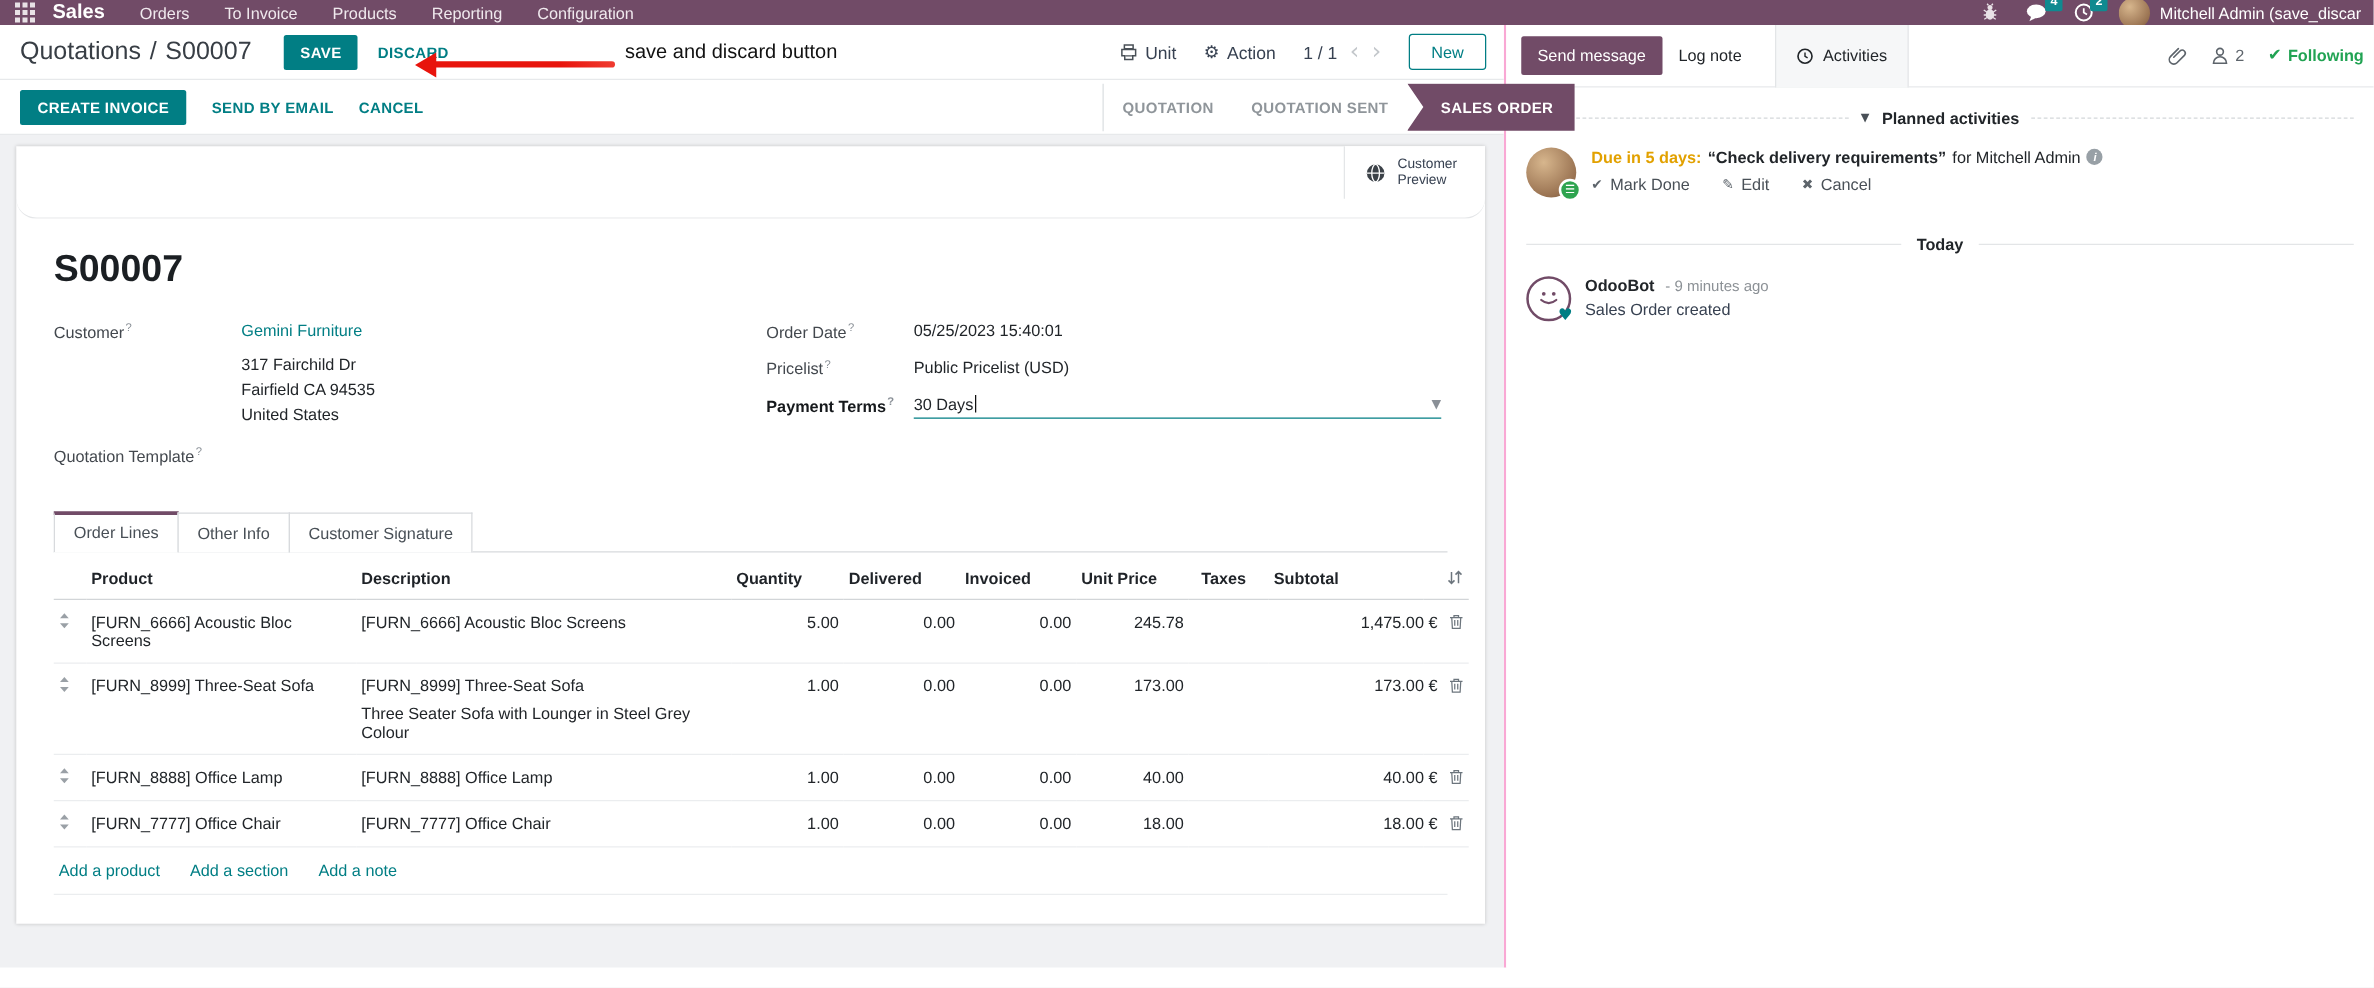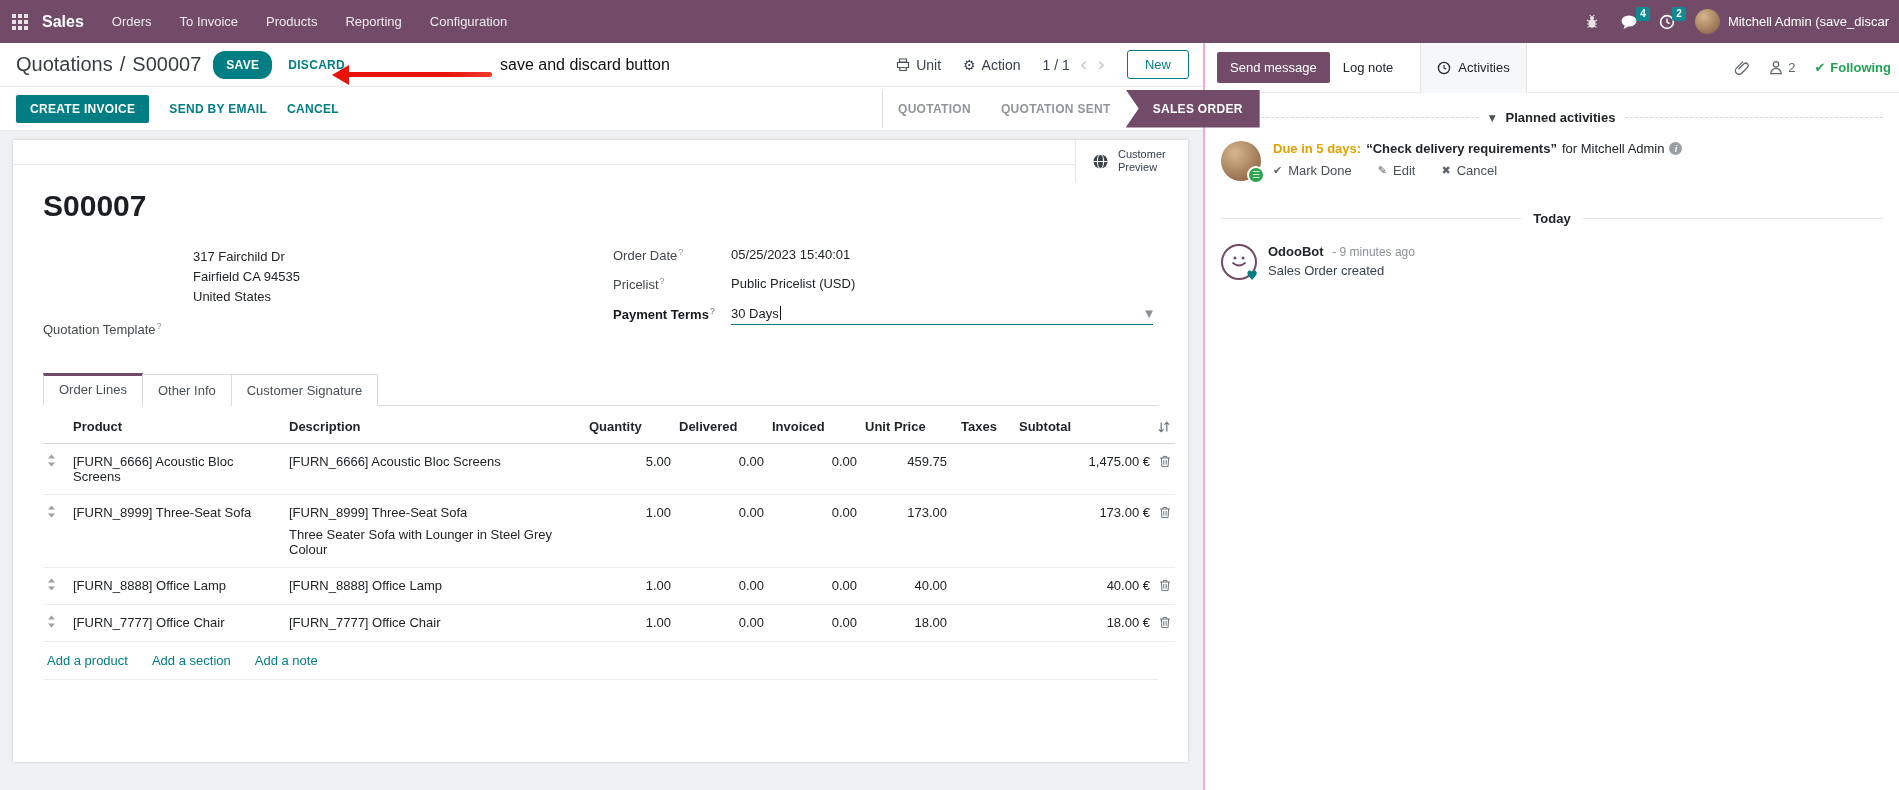--- a/index.html
+++ b/index.html
@@ -1,21 +1,21 @@
 <!DOCTYPE html>
 <html><head>
 <meta charset="utf-8">
 <style>
   * { box-sizing: border-box; margin: 0; padding: 0; }
   html,body { width:1899px; height:790px; overflow:hidden; }
   body { font-family:"Liberation Sans",sans-serif; background:#fff; color:#24292e; }
   .glyph { font-family:"DejaVu Sans",sans-serif; }
 
   
-  .navbar { height:43px; background:#714B67; display:flex; align-items:center; color:#fff; padding:0 10px 0 12px;justify-content:flex-end; }
+  .navbar { height:20px; background:#714B67; display:flex; align-items:center; color:#fff; padding:0 10px 0 12px;justify-content:flex-end; }
   .apps-grid { display:grid; grid-template-columns:repeat(3,4px); grid-gap:2px; margin-right:14px; cursor:pointer; }
   .apps-grid span { width:4px; height:4px; background:#e8e2e6; }
   .nav-app { font-size:16px; font-weight:700; margin-right:28px; cursor:pointer; }
   .nav-menu { display:flex; gap:28px; font-size:13px; color:#f0e9ee; }
   .nav-menu span { cursor:pointer; }
   .nav-right { margin-left:auto; display:flex; align-items:center; gap:20px; }
   .nav-ico { position:relative; display:inline-flex; cursor:pointer; }
   .badge { position:absolute; top:-7px; right:-11px; background:#0f8a90; color:#fff; font-size:10px; font-weight:700; padding:1px 4px; border-radius:2px; line-height:1.2; }
   .nav-user { display:flex; align-items:center; gap:8px; cursor:pointer; max-width:215px; overflow:hidden; }
   .avatar-sm { width:25px; height:25px; border-radius:50%; background:radial-gradient(circle at 35% 30%, #d7b68d, #9a7352 70%, #6e4f37); flex:0 0 auto; }
@@ -23,21 +23,21 @@
 
   
   .split { display:flex; height:754px; }
   .left-pane { width:1205px; border-right:2px solid #f9a8d4; display:flex; flex-direction:column; background:#fff; }
   .right-pane { flex:1; background:#fff; display:flex; flex-direction:column; }
 
   
   .bc-row { height:44px; border-bottom:1px solid #e7e9eb; display:flex; align-items:center; padding:0 14px 0 16px; position:relative; background:#fff; }
   .breadcrumb { font-size:20px; color:#383e45; display:flex; gap:7px; align-items:baseline; }
   .bc-parent { cursor:pointer; }
-  .btn-save { background:#017e84; color:#fff; font-size:12px; font-weight:700; border:none; padding:7px 13px; border-radius:12px; margin-left:12px; cursor:pointer; letter-spacing:.3px; }
+  .btn-save { background:#017e84; color:#fff; font-size:12px; font-weight:700; border:none; padding:7px 13px; border-radius:2px; margin-left:26px; cursor:pointer; letter-spacing:.3px; }
   .btn-discard { background:none; border:none; color:#017e84; font-size:12px; font-weight:700; margin-left:16px; cursor:pointer; letter-spacing:.3px; }
   .annotation-arrow { position:absolute; left:332px; top:22px; width:160px; height:20px; }
   .annotation-arrow .head { position:absolute; left:0; top:0; width:0; height:0; border-top:10px solid transparent; border-bottom:10px solid transparent; border-right:17px solid #e8140c; }
   .annotation-arrow .shaft { position:absolute; left:14px; top:7px; width:146px; height:5px; background:linear-gradient(to right,#e8140c 70%,#ef3b30); border-radius:3px; }
   .annotation-text { position:absolute; left:500px; top:13px; font-size:16px; color:#111; }
   .cp-right { margin-left:auto; display:flex; align-items:center; gap:22px; }
   .cp-btn { display:flex; align-items:center; gap:6px; font-size:14px; color:#374151; cursor:pointer; background:none; border:none; font-family:inherit; }
   .pager { display:flex; align-items:center; gap:10px; font-size:14px; color:#374151; }
   .pager .chev { font-size:19px; color:#c3c7cb; line-height:1; cursor:pointer; }
   .btn-new { border:1px solid #017e84; color:#017e84; background:#fff; font-size:13px; padding:6px 17px; border-radius:3px; cursor:pointer; font-family:inherit; }
@@ -47,21 +47,21 @@
   .btn-primary { background:#017e84; color:#fff; border:none; font-size:12px; font-weight:700; padding:7px 14px; border-radius:2px; cursor:pointer; letter-spacing:.3px; }
   .btn-flat { background:none; border:none; color:#017e84; font-size:12px; font-weight:700; margin-left:20px; cursor:pointer; letter-spacing:.3px; }
   .statusbar { margin-left:auto; width:321px; height:38px; display:flex; align-items:stretch; border-left:1px solid #dcdfe2; }
   .step { display:flex; align-items:center; padding:0 15px; font-size:12px; font-weight:700; color:#8f959a; letter-spacing:.3px; cursor:pointer; white-space:nowrap; }
   .step.active { background:#714B67; color:#fff; padding:0 17px 0 27px; clip-path:polygon(0 0,100% 0,100% 100%,0 100%,13px 50%); }
   .chev-sep { align-self:center; }
 
   
   .content { flex:1; background:#f0f1f3; padding:9px 0 0 13px; overflow:hidden; }
   .sheet { width:1175px; height:622px; background:#fff; box-shadow:0 0 3px rgba(0,0,0,.18); position:relative; }
-  .sheet-head { height:25px; border-bottom:1px solid #e4e6e8; position:relative; }
+  .sheet-head { height:58px; border-bottom:1px solid #e4e6e8; position:relative;border-radius:16px; }
   .cp-preview { position:absolute; right:0; top:0; height:42px; border-left:1px solid #e4e6e8; display:flex; align-items:center; gap:9px; padding:0 16px; cursor:pointer; background:#fff; border-bottom:0; }
   .cp-preview .lbl { font-size:11px; line-height:1.2; color:#374151; width:54px; }
   .sheet-body { padding:0 30px; }
   .rec-title { font-size:30px; font-weight:700; color:#1b1f23; margin-top:24px; }
   .fields { display:flex; margin-top:24px; }
   .col-l { width:565px; }
   .col-r { width:540px; margin-left:5px; }
   .frow { display:grid; grid-template-columns:150px 1fr; margin-bottom:9px; font-size:13px; }
   .col-r .frow { grid-template-columns:118px 1fr; margin-bottom:13px; }
   .flabel { color:#43484e; }
@@ -260,20 +260,24 @@
               </svg>
             <span class="lbl">Customer Preview</span>
           </div>
         </div>
 
         <div class="sheet-body">
           <div class="rec-title">S00007</div>
 
           <div class="fields">
             <div class="col-l">
+              <div class="frow">
+                <span class="flabel"><span>Customer</span><sup>?</sup></span>
+                <span class="fvalue link">Gemini Furniture</span>
+              </div>
               <div class="addr">
                 <div>317 Fairchild Dr</div>
                 <div>Fairfield CA 94535</div>
                 <div>United States</div>
               </div>
               <div class="frow qt-row">
                 <span class="flabel"><span>Quotation Template</span><sup>?</sup></span>
                 <span class="fvalue"></span>
               </div>
             </div>
@@ -343,21 +347,21 @@
                         <path d="M1 8.5h7L4.5 12.5z" fill="#9aa0a6"></path>
                       </svg>
                     </span></td>
                 <td>[FURN_6666] Acoustic Bloc Screens</td>
                 <td>
                     <div>[FURN_6666] Acoustic Bloc Screens</div>
                   </td>
                 <td class="num">5.00</td>
                 <td class="num">0.00</td>
                 <td class="num">0.00</td>
-                <td class="num">459.75</td>
+                <td class="num">245.78</td>
                 <td></td>
                 <td colspan="2">
                     <div class="sub-cell">
                       <span>1,475.00 €</span>
                       <span class="trash">
                         <svg width="12" height="13" viewBox="0 0 12 13">
                           <path d="M1 3h10M4.2 3V1.4h3.6V3M2.4 3l.5 8.6h6.2L9.6 3M4.8 5v4.6M7.2 5v4.6" fill="none" stroke="#6c757d" stroke-width="1"></path>
                         </svg>
                       </span>
                     </div>

